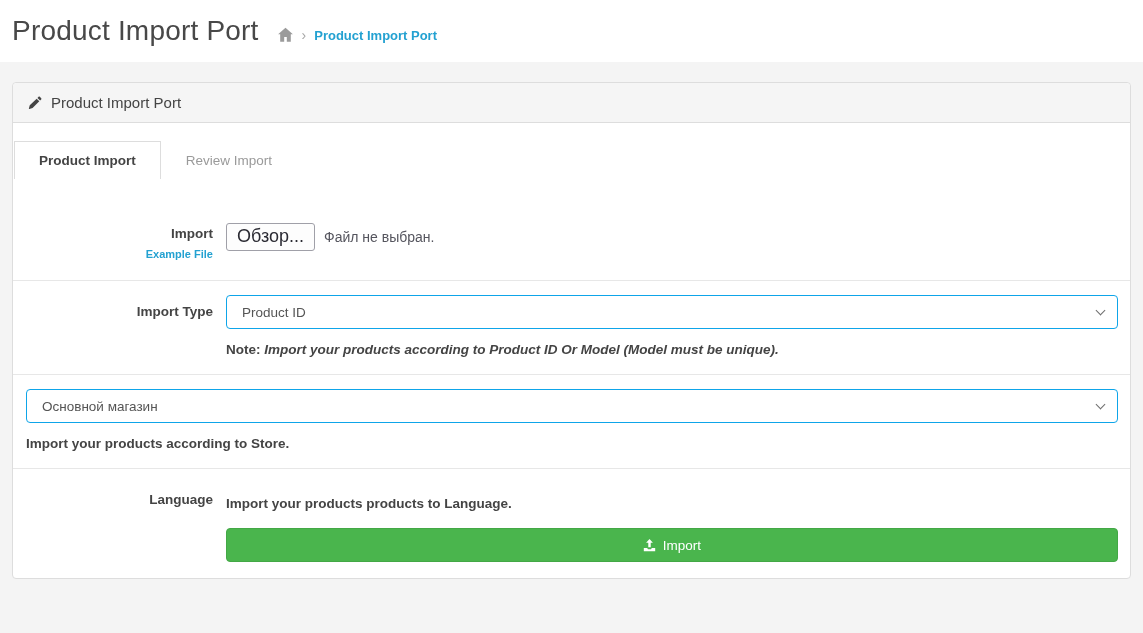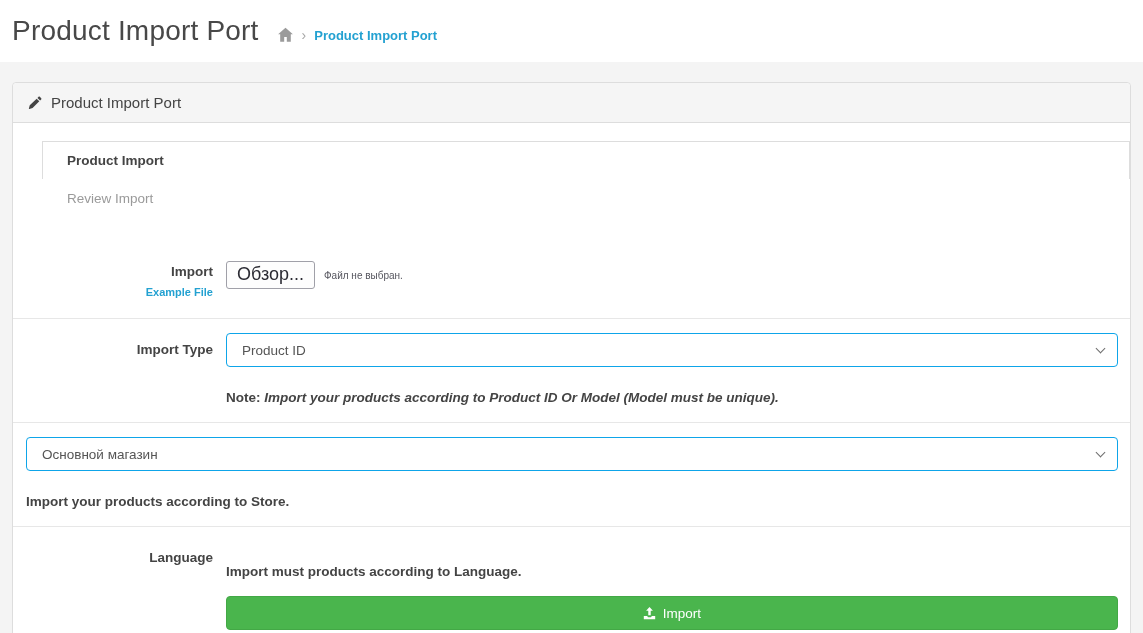--- a/index.html
+++ b/index.html
@@ -50,21 +50,21 @@
     border-radius: 4px 4px 0 0;
     padding: 11px 15px;
     display: flex; align-items: center; gap: 9px;
     font-size: 15px; color: #444;
   }
   .pencil-icon svg { display: block; }
 
   .panel-body { padding-top: 18px; }
 
   
-  .tabs { display: flex; margin-left: 29px; flex-direction: column; }
+  .tabs { display: flex; margin-left: 1px; }
   .tab {
     padding: 10px 24px;
     font-size: 13.5px; line-height: 17px;
     color: #9a9a9a; cursor: pointer;
     border: 1px solid transparent; border-bottom: none;
   }
   .tab.active {
     color: #444; font-weight: 700;
     background: #fff;
     border-color: #ddd;
@@ -102,41 +102,41 @@
   .file-row { display: flex; align-items: center; padding-top: 6px; }
   .file-btn {
     display: inline-block;
     border: 1px solid #a0a0a8;
     border-radius: 3px;
     background: #fdfdfd;
     padding: 2px 10px 3px;
     font-size: 18px; color: #2b2b33;
     cursor: pointer;
   }
-  .file-status { margin-left: 9px; font-size: 10px; color: #55555e; }
+  .file-status { margin-left: 9px; font-size: 14px; color: #55555e; }
 
   .select {
     height: 34px; width: 100%;
     border: 1px solid #0ea5e9; border-radius: 4px;
     background: #fff;
     display: flex; align-items: center; justify-content: space-between;
     padding: 0 13px 0 15px;
     font-size: 13.5px; color: #555;
     cursor: pointer;
   }
   .chevron-down {
     width: 7px; height: 7px;
     border-right: 1.6px solid #6e6e6e;
     border-bottom: 1.6px solid #6e6e6e;
     transform: rotate(45deg);
     margin-top: -4px;
   }
 
   .note {
-    margin-top: 22px;
+    margin-top: 12px;
     font-size: 13.5px; font-weight: 700; color: #444;
     line-height: 17px;
   }
   .note .note-italic { font-style: italic; }
 
   .submit-btn {
     margin-top: 16px;
     width: 100%; height: 34px;
     background: #4ab54d;
     border: 1px solid #43a846;
@@ -218,21 +218,21 @@
             </div>
             <div class="note">Import your products according to Store.</div>
           </div>
         </div>
 
         <div class="form-row last">
           <div class="label-col">
             <span class="frm-label">Language</span>
           </div>
           <div class="control-col">
-            <div class="note">Import must products according to Language.</div>
+            <div class="note">Import your products products to Language.</div>
             <button class="submit-btn">
               <span class="upload-icon">
                 <svg width="13" height="13" viewBox="0 0 16 16" fill="#fff">
                     <path d="M8 0 3.8 4.6h2.7V10h3V4.6h2.7L8 0z"></path>
                     <path d="M1 11.2h4.2l0.9 1.3h3.8l0.9-1.3H15V15H1v-3.8z"></path>
                   </svg>
               </span>
               <span>Import</span>
             </button>
           </div>

